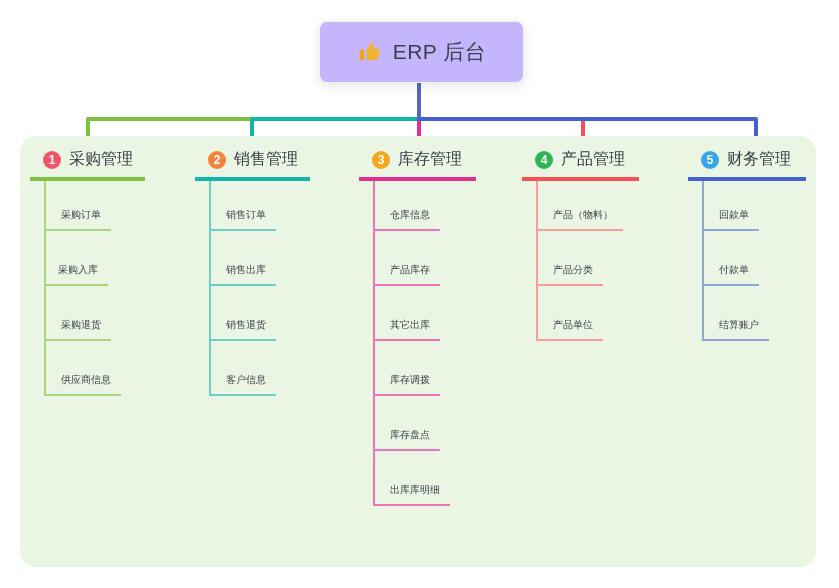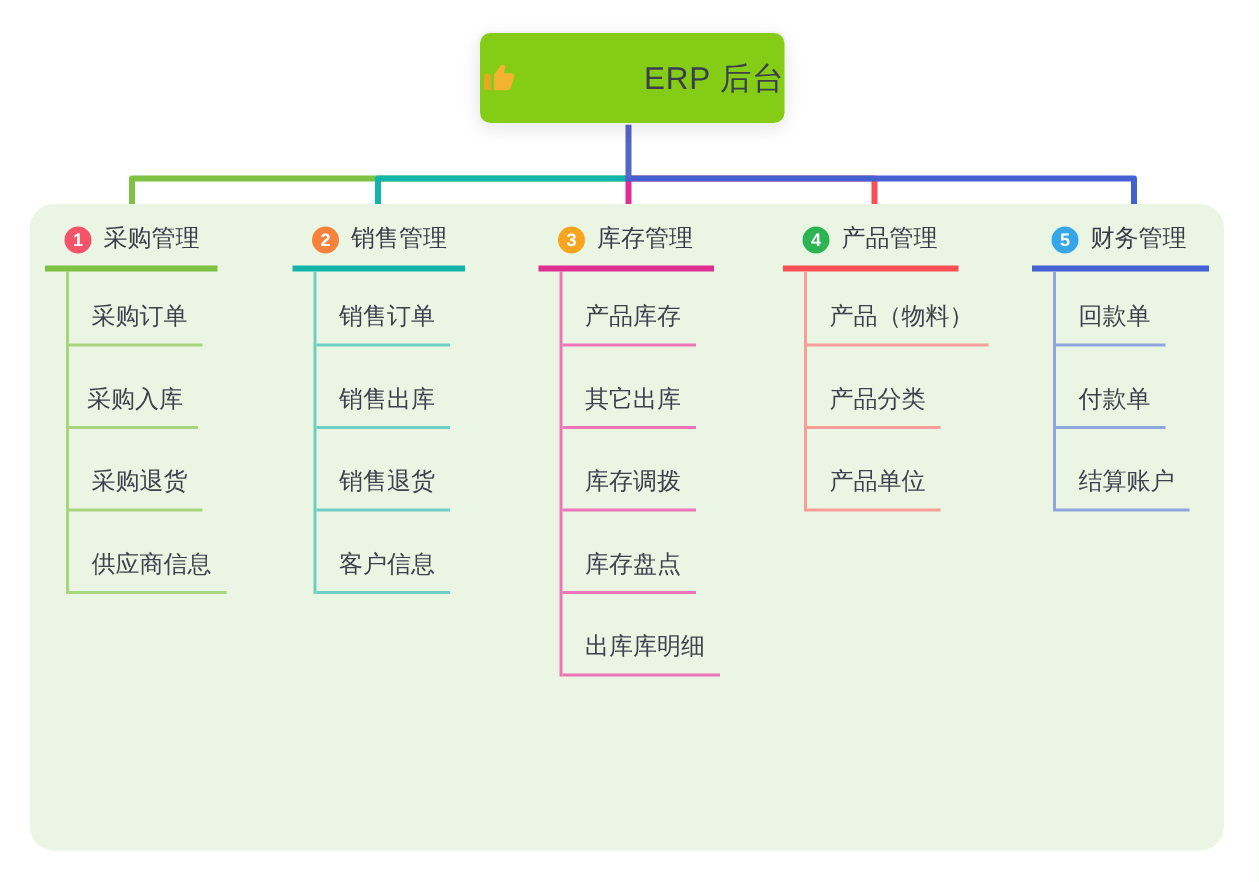--- a/index.html
+++ b/index.html
@@ -1,38 +1,38 @@
 <!DOCTYPE html>
 <html><head>
 <meta charset="utf-8">
 <style>
   html,body{margin:0;padding:0;background:#fff;}
   .canvas{position:relative;width:839px;height:588px;background:#fff;overflow:hidden;
           font-family:"Liberation Sans","DejaVu Sans",sans-serif;}
   
   .root-card{position:absolute;left:319px;top:21px;width:205px;height:62px;
-             background:#84cc16;border:1px solid #f1f1f1;border-radius:8px;
+             background:#c4b5fd;border:1px solid #f1f1f1;border-radius:8px;
              box-shadow:0 3px 12px rgba(0,0,0,.10);
-             display:flex;align-items:center;justify-content:space-between;gap:10px;box-sizing:border-box;}
+             display:flex;align-items:center;justify-content:center;gap:10px;box-sizing:border-box;}
   .root-title{font-size:21px;color:#3a3f4b;font-weight:500;letter-spacing:.5px;white-space:nowrap;}
   
   .connectors{position:absolute;left:0;top:0;pointer-events:none;}
   
   .panel{position:absolute;left:20px;top:136px;width:796px;height:431px;border-radius:16px;}
   
   .column{position:absolute;top:13px;}
   .heading{display:flex;align-items:center;padding:0 0 7px 13px;
            border-bottom:4px solid #999;box-sizing:border-box;}
   .badge{width:18px;height:18px;border-radius:50%;flex:0 0 18px;
          color:#fff;font-size:12px;line-height:18px;text-align:center;font-weight:bold;}
   .heading-label{margin-left:8px;font-size:16px;color:#373c48;font-weight:500;white-space:nowrap;}
   .children{list-style:none;margin:0 0 0 14px;padding:0;border-left:2px solid #ccc;width:max-content;}
   .child{height:55px;display:flex;align-items:flex-end;}
   .child:first-child{height:50px;}
-  .child-label{font-size:16px;color:#3d414d;padding:0 10px 7px 15px;
+  .child-label{font-size:10px;color:#3d414d;padding:0 10px 7px 15px;
                border-bottom:2px solid #14b8a6;white-space:nowrap;}
 </style>
 </head>
 <body>
 
 <div class="canvas">
 
   <svg class="connectors" width="839" height="588" fill="none" stroke-width="4" stroke-linejoin="round" stroke-linecap="butt">
     <path d="M419 119 H88  V144" stroke="#7dc242"></path>
     <path d="M419 119 H252 V144" stroke="#13b5ab"></path>
@@ -94,20 +94,23 @@
         </ul>
     </div>
 
     <div class="column" style="left:339px;">
       <div class="heading" style="width: 117px; border-bottom-color: rgb(224, 47, 146);">
         <span class="badge" style="background: rgb(247, 164, 31);">3</span>
         <span class="heading-label">库存管理</span>
       </div>
       <ul class="children" style="border-left-color: rgb(238, 116, 186);">
           <li class="child">
+            <span class="child-label" style="border-bottom-color: rgb(238, 116, 186);">仓库信息</span>
+          </li>
+          <li class="child">
             <span class="child-label" style="border-bottom-color: rgb(238, 116, 186);">产品库存</span>
           </li>
           <li class="child">
             <span class="child-label" style="border-bottom-color: rgb(238, 116, 186);">其它出库</span>
           </li>
           <li class="child">
             <span class="child-label" style="border-bottom-color: rgb(238, 116, 186);">库存调拨</span>
           </li>
           <li class="child">
             <span class="child-label" style="border-bottom-color: rgb(238, 116, 186);">库存盘点</span>

